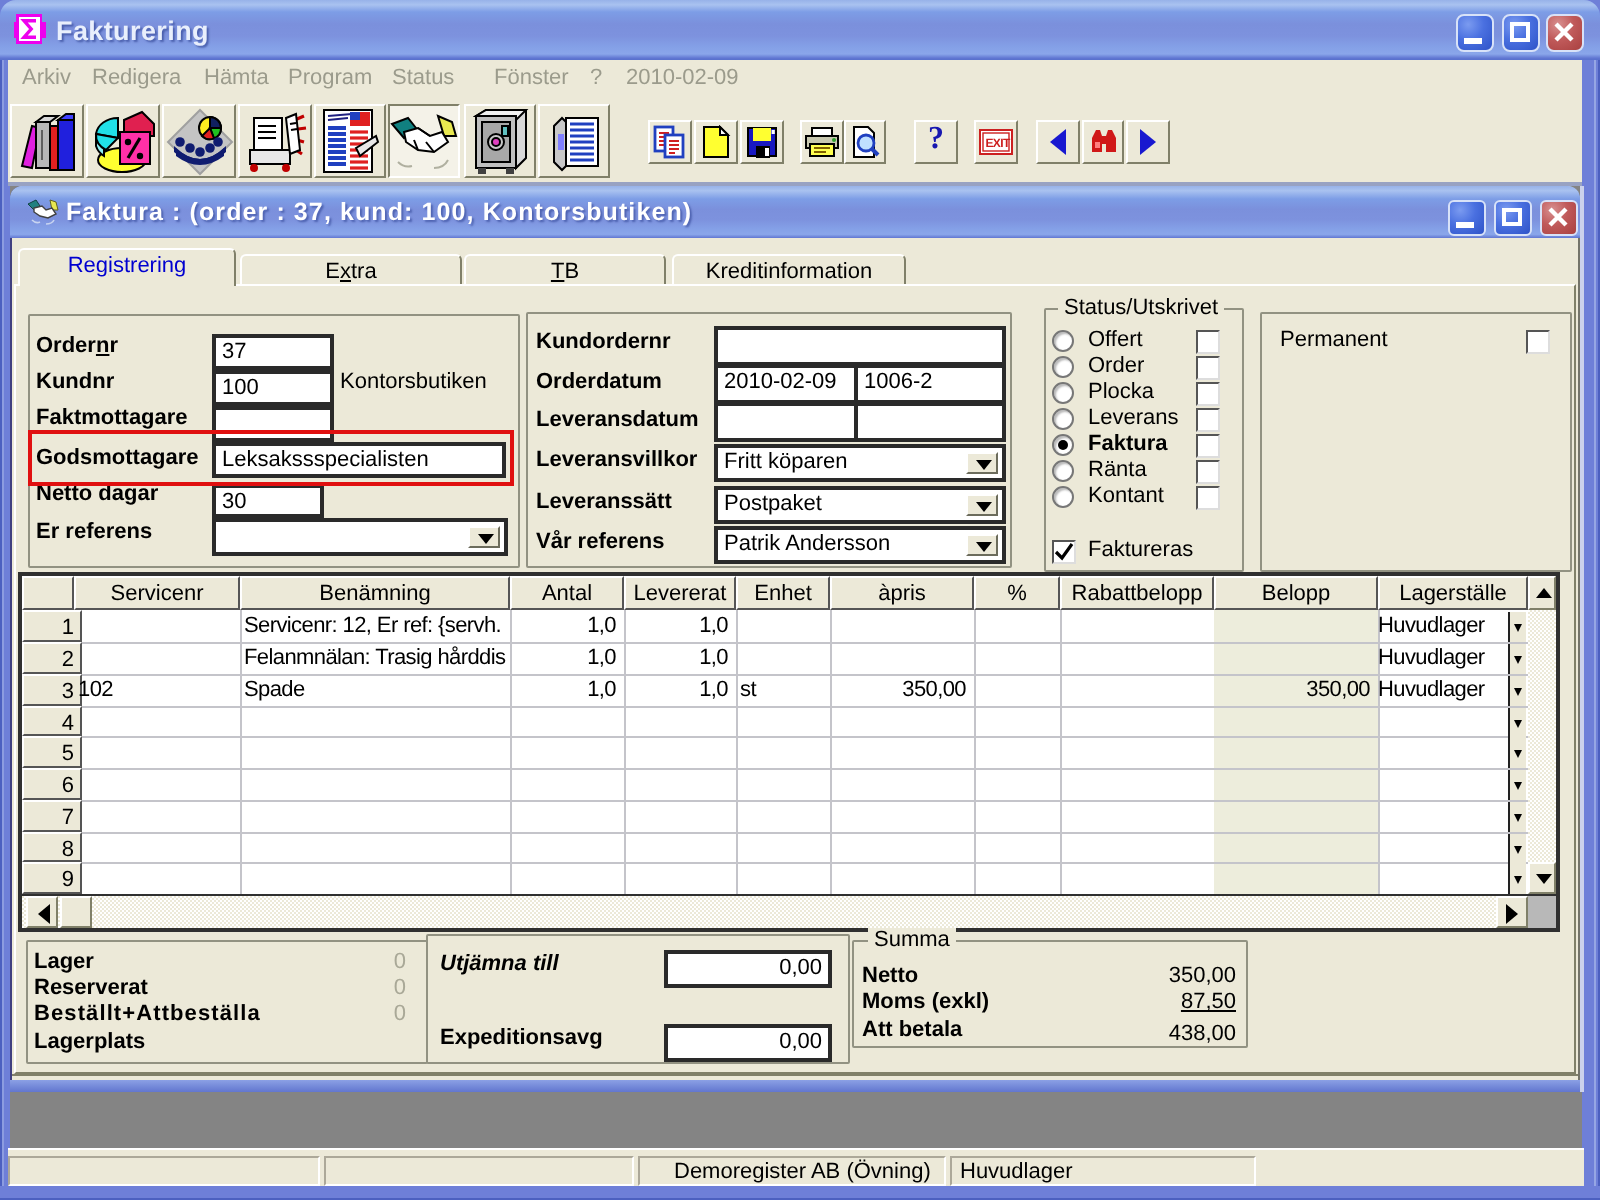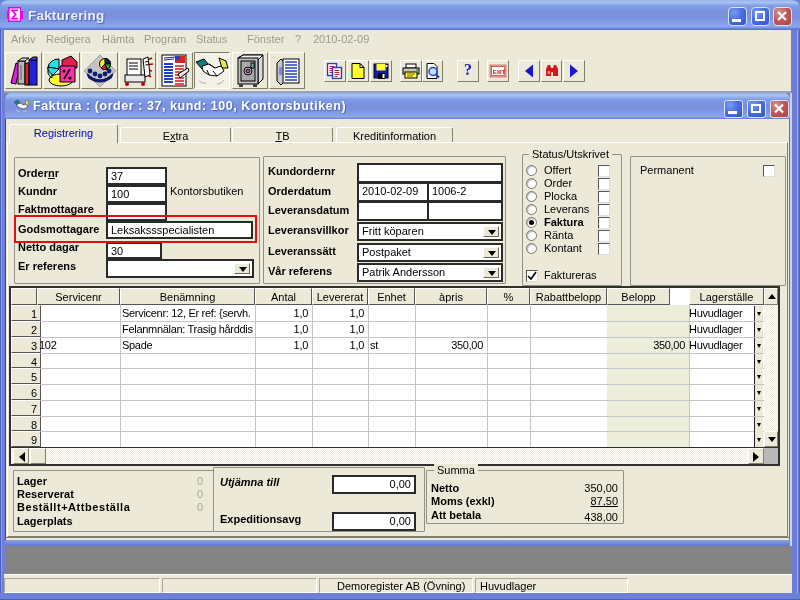--- a/index.html
+++ b/index.html
@@ -423,21 +423,21 @@
     <div class="abs" id="grid">
       <div class="hcell" style="left:0;top:0;width:26px;"></div>
       <div class="hcell" style="left:26px;top:0;width:83px;">Servicenr</div>
       <div class="hcell" style="left:109px;top:0;width:135px;">Benämning</div>
       <div class="hcell" style="left:244px;top:0;width:57px;">Antal</div>
       <div class="hcell" style="left:301px;top:0;width:56px;">Levererat</div>
       <div class="hcell" style="left:357px;top:0;width:47px;">Enhet</div>
       <div class="hcell" style="left:404px;top:0;width:72px;">àpris</div>
       <div class="hcell" style="left:476px;top:0;width:43px;">%</div>
       <div class="hcell" style="left:519px;top:0;width:77px;">Rabattbelopp</div>
-      <div class="hcell" style="left:596px;top:0;width:63px;">Belopp</div>
+      <div class="hcell" style="left:596px;top:0;width:82px;">Belopp</div>
       <div class="hcell" style="left:678px;top:0;width:75px;">Lagerställe</div>
       <div class="abs" style="left:596px;top:17px;width:82px;height:142px;background:#ededdc;"></div>
       <div class="gline-v" style="left:109px;top:17px;height:142px;"></div>
       <div class="gline-v" style="left:244px;top:17px;height:142px;"></div>
       <div class="gline-v" style="left:301px;top:17px;height:142px;"></div>
       <div class="gline-v" style="left:357px;top:17px;height:142px;"></div>
       <div class="gline-v" style="left:404px;top:17px;height:142px;"></div>
       <div class="gline-v" style="left:476px;top:17px;height:142px;"></div>
       <div class="gline-v" style="left:519px;top:17px;height:142px;"></div>
       <div class="gline-v" style="left:678px;top:17px;height:142px;"></div>

